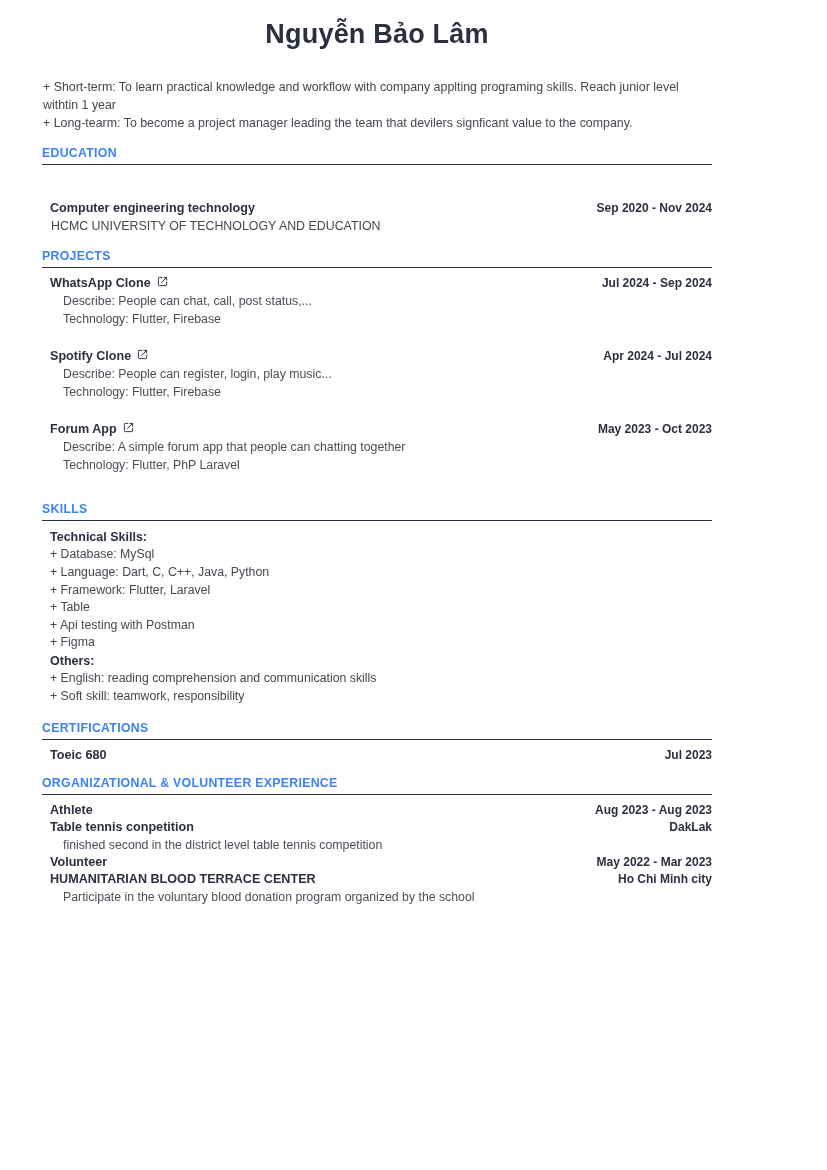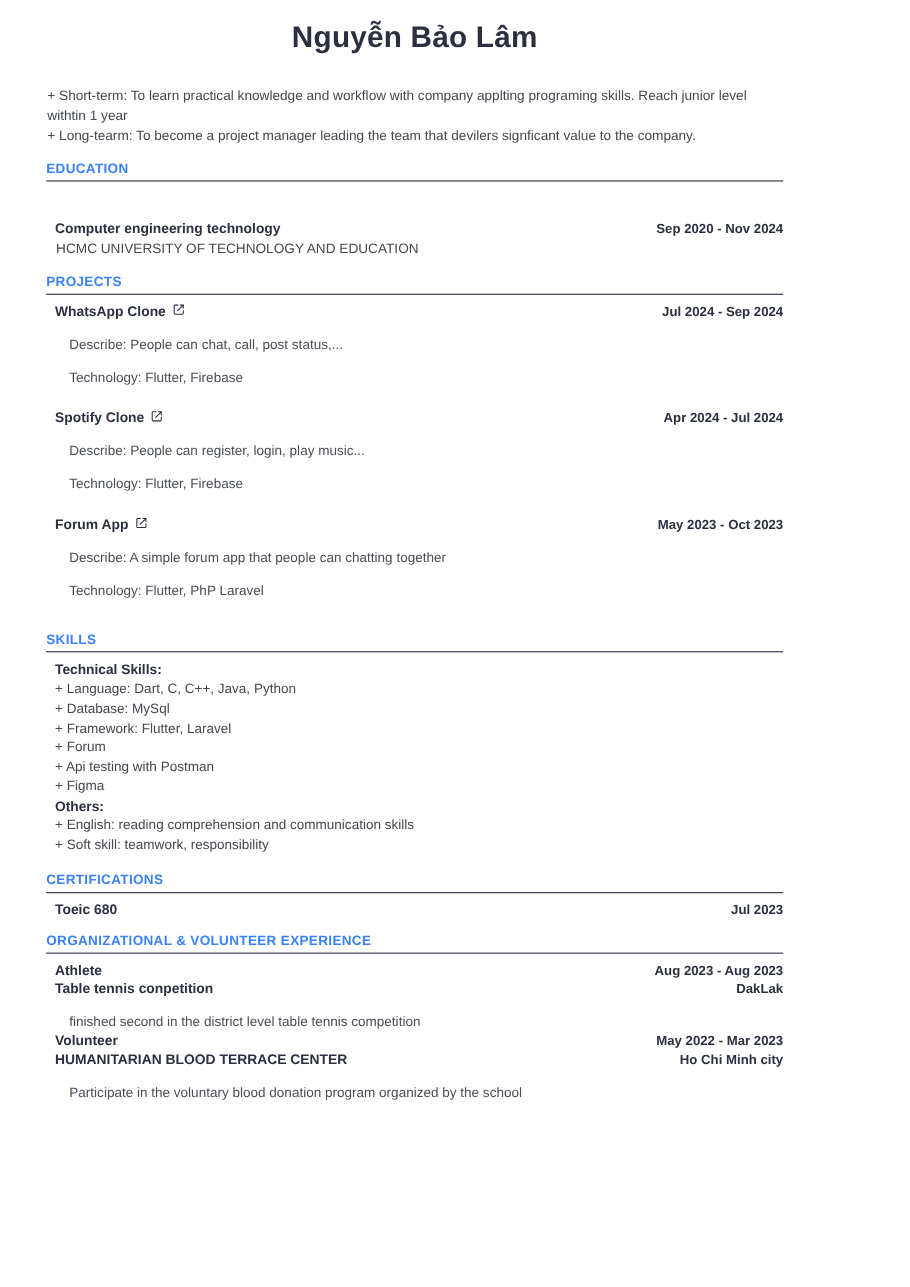--- a/index.html
+++ b/index.html
@@ -112,21 +112,20 @@
     font-size: 12.4px;
     color: #44484f;
     line-height: 18px;
     padding-left: 1px;
   }
   .entry-detail {
     font-size: 12.3px;
     color: #4a4e56;
     line-height: 18px;
     padding-left: 13px;
-    margin-top: 12px;
   }
   .project + .project {
     margin-top: 20px;
   }
   
   .skill-head {
     font-size: 12.5px;
     font-weight: bold;
     color: #2b3040;
     line-height: 18px;
@@ -247,24 +246,24 @@
 
       </div>
     </div>
 
     <div class="section" style="margin-top:28px;">
       <div class="section-title">SKILLS</div>
       <div class="section-body">
 
         <div>
           <div class="skill-head">Technical Skills:</div>
+          <div class="skill-item">+ Database: MySql</div>
           <div class="skill-item">+ Language: Dart, C, C++, Java, Python</div>
-          <div class="skill-item">+ Database: MySql</div>
           <div class="skill-item">+ Framework: Flutter, Laravel</div>
-          <div class="skill-item">+ Forum</div>
+          <div class="skill-item">+ Table</div>
           <div class="skill-item">+ Api testing with Postman</div>
           <div class="skill-item">+ Figma</div>
         </div>
 
         <div>
           <div class="skill-head">Others:</div>
           <div class="skill-item">+ English: reading comprehension and communication skills</div>
           <div class="skill-item">+ Soft skill: teamwork, responsibility</div>
         </div>
 

